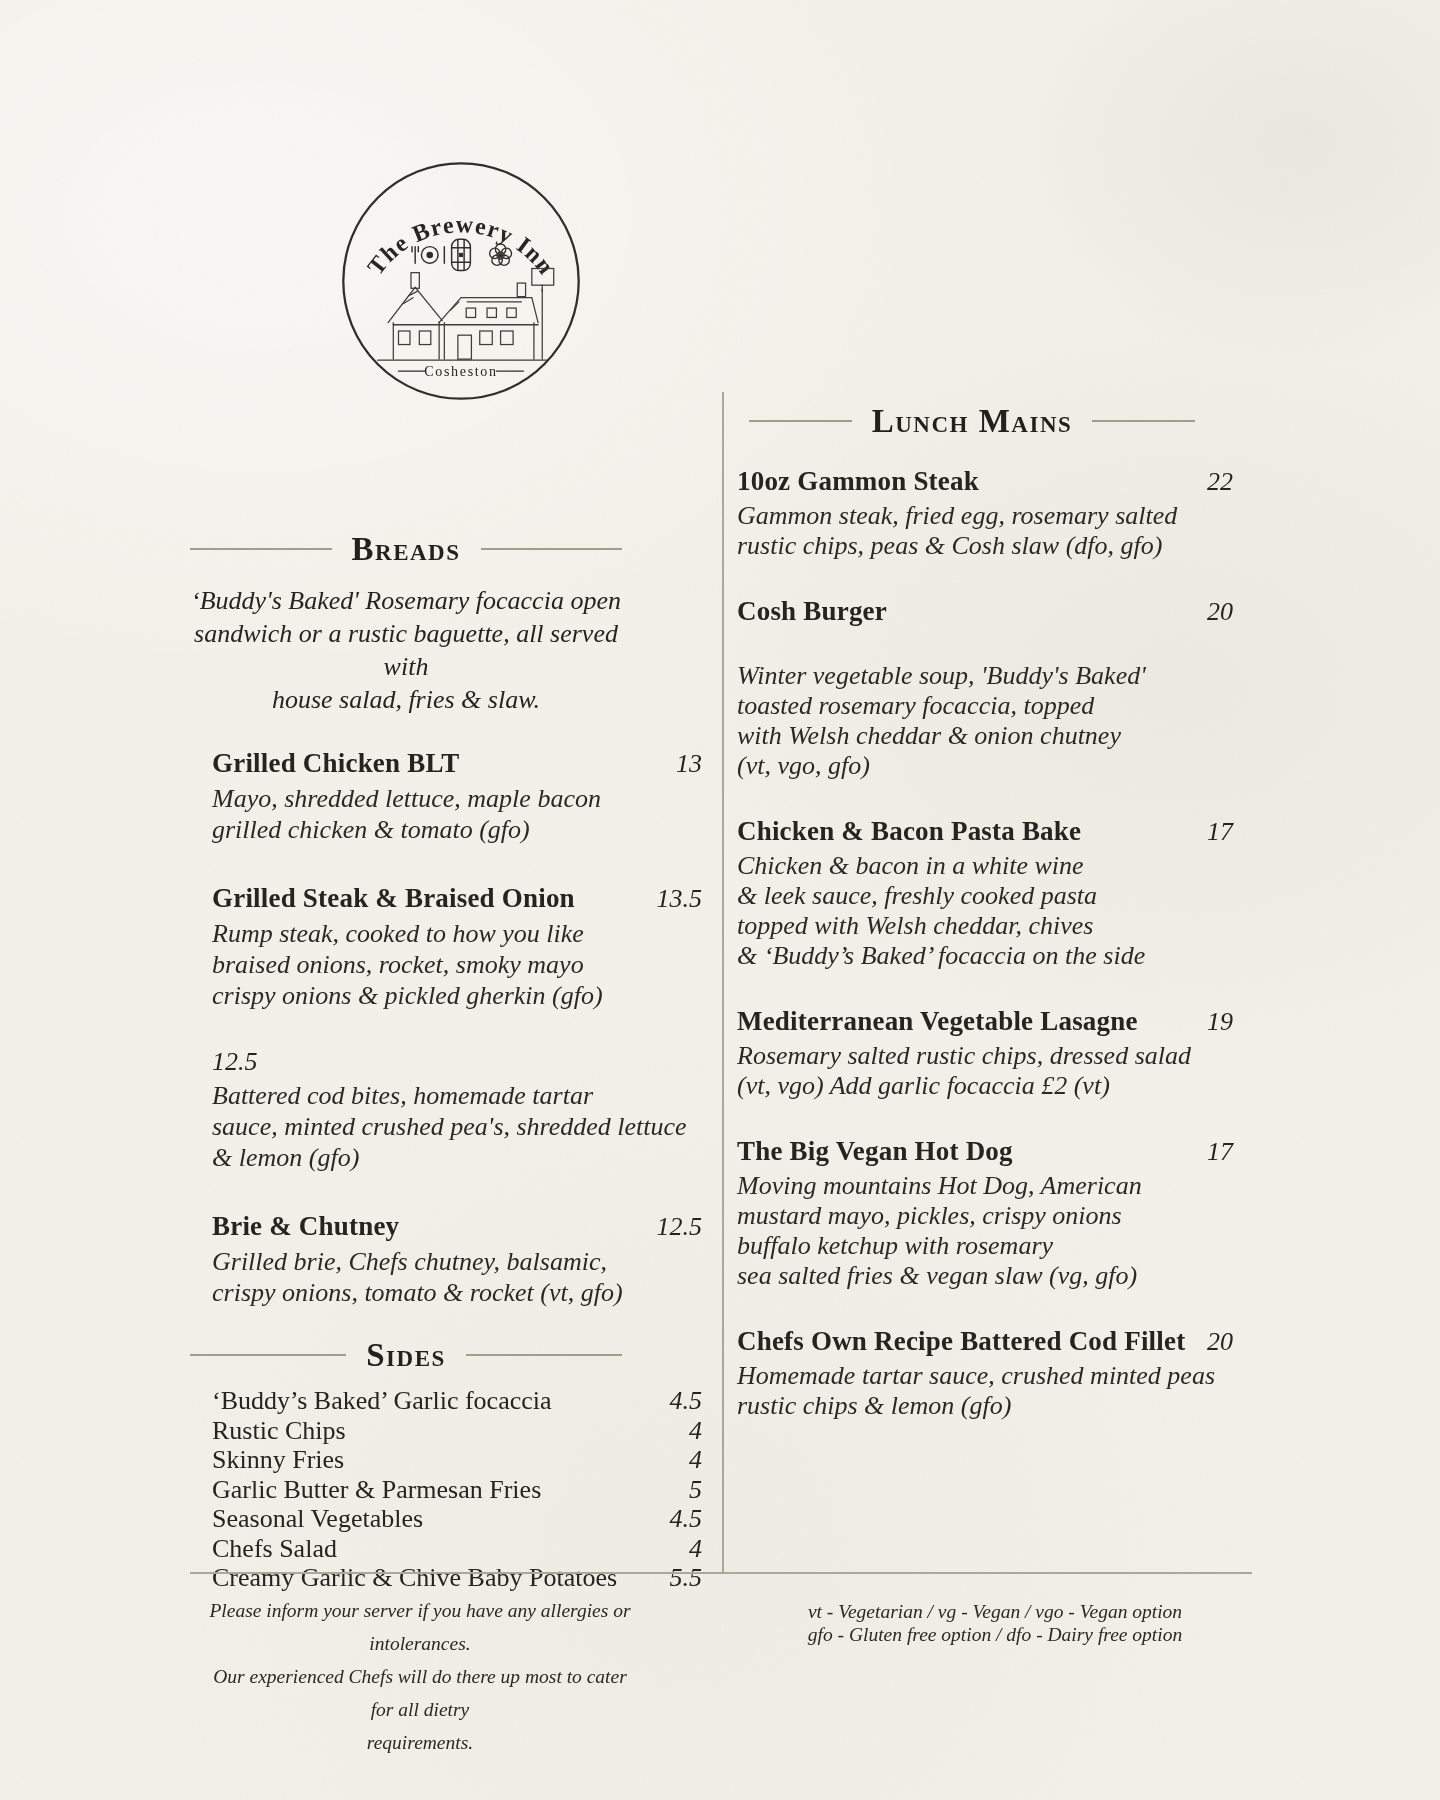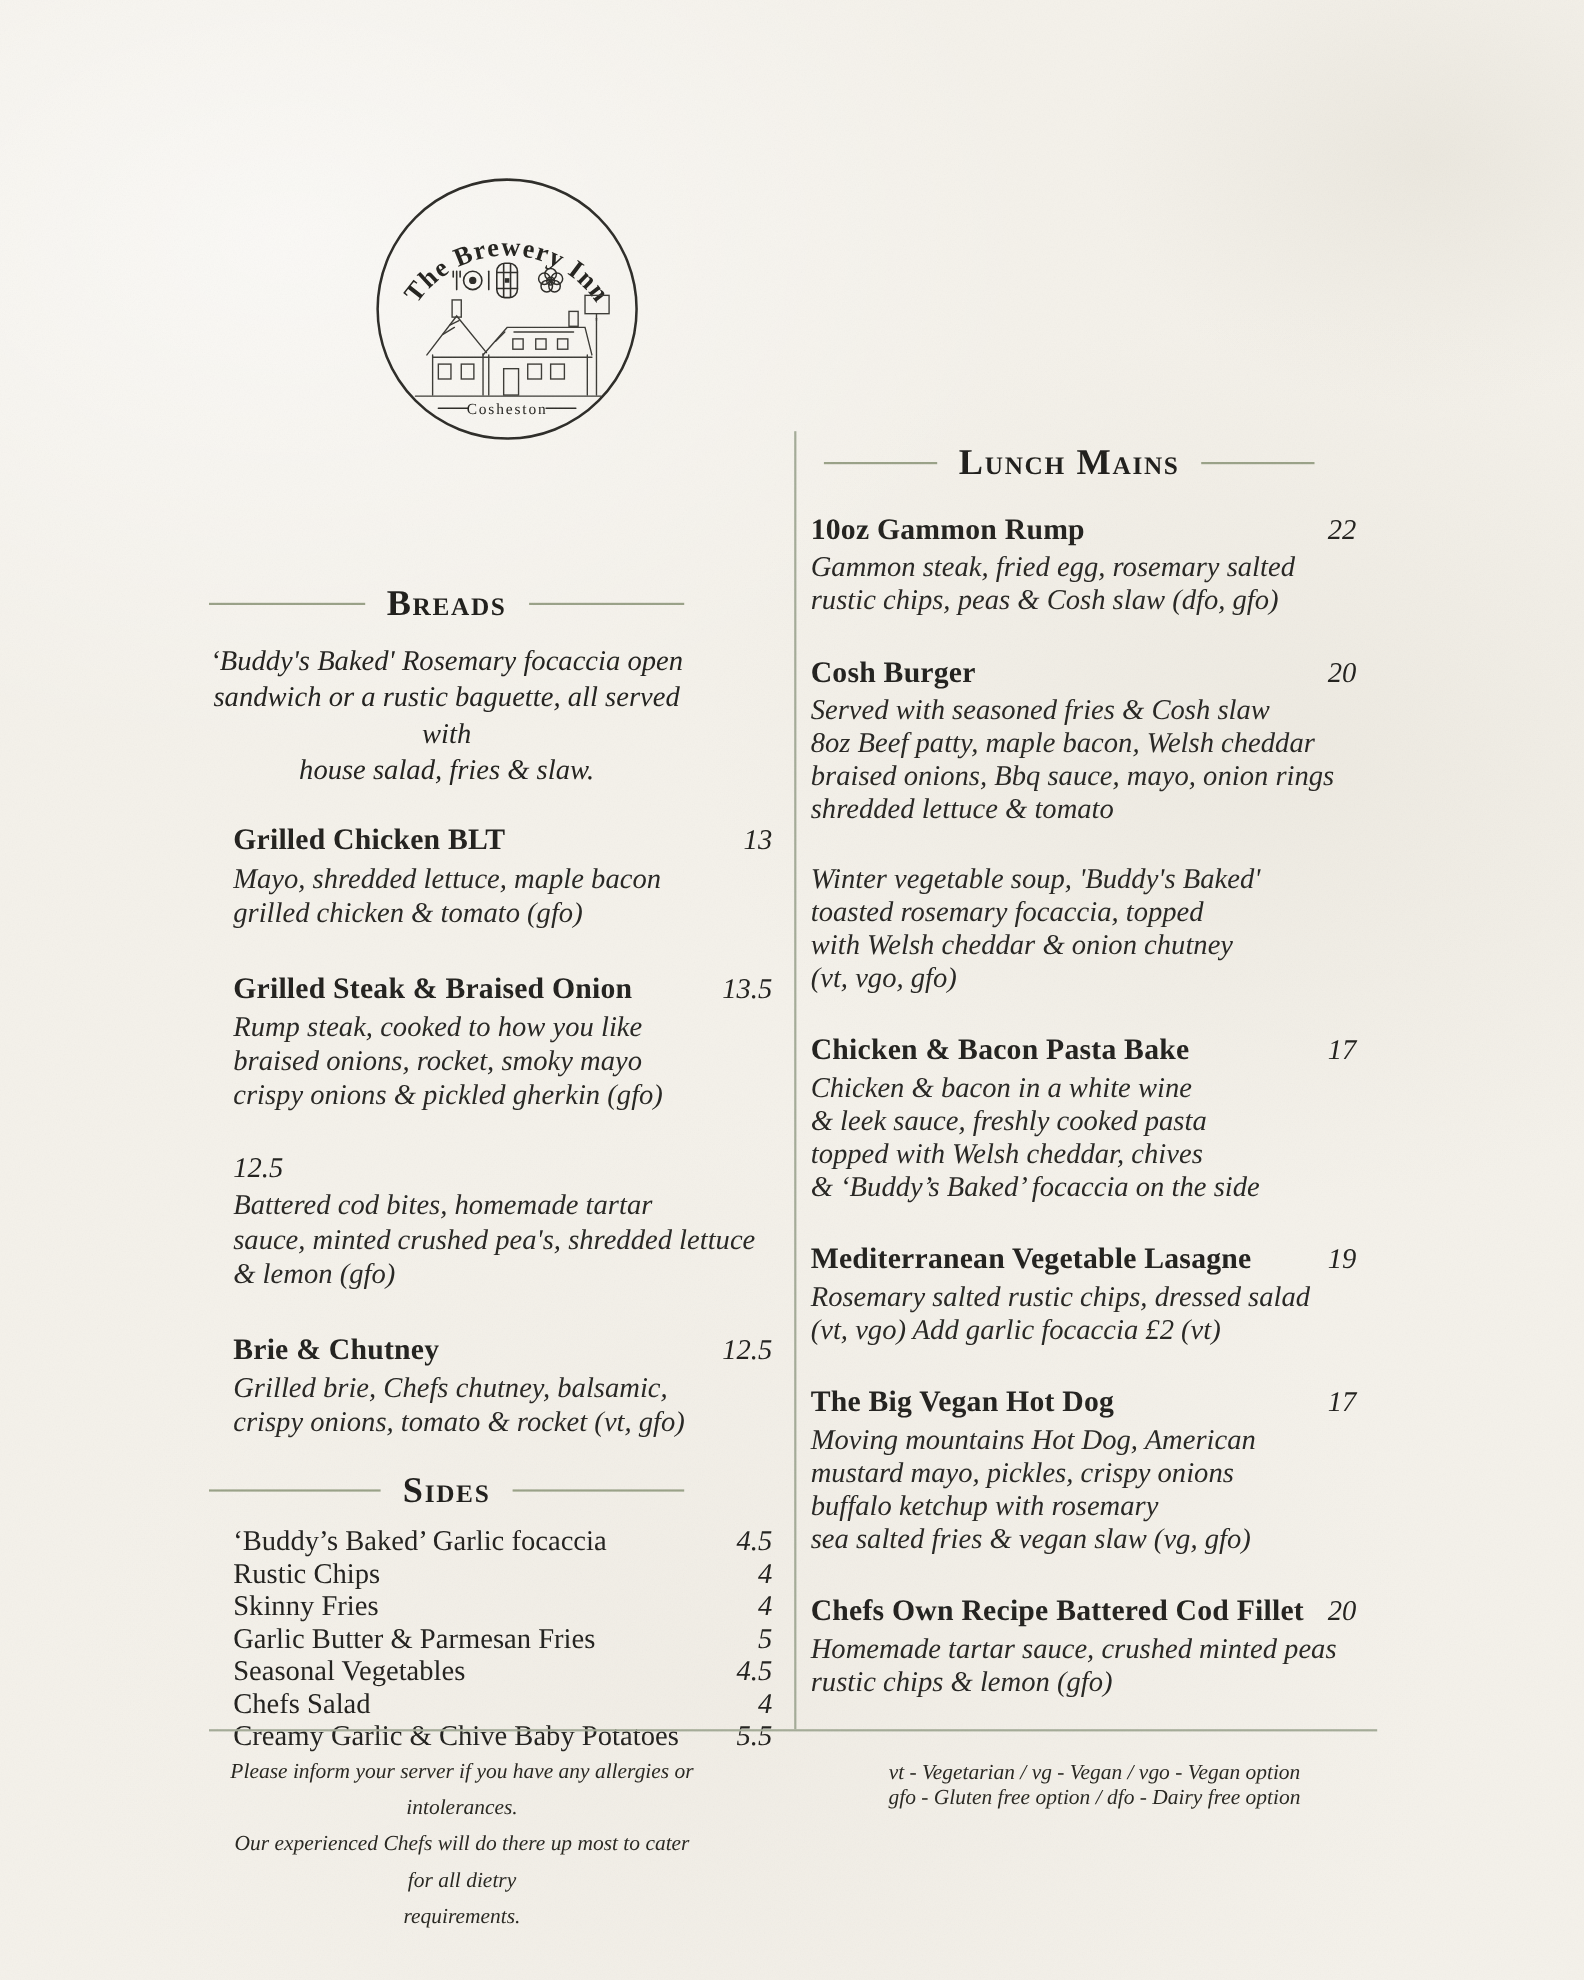--- a/index.html
+++ b/index.html
@@ -245,35 +245,31 @@
 
     <div class="section-header">
       <div class="hrule"></div>
       <div class="hdr-text">Lunch Mains</div>
       <div class="hrule"></div>
     </div>
 
     <div class="items">
       <div class="menu-item">
         <div class="item-head">
-          <span class="item-name">10oz Gammon Rump</span>
+          <span class="item-name">10oz Gammon Steak</span>
           <span class="item-price">22</span>
         </div>
         <div class="item-desc">Gammon steak, fried egg, rosemary salted
 rustic chips, peas &amp; Cosh slaw (dfo, gfo)</div>
       </div>
       <div class="menu-item">
         <div class="item-head">
           <span class="item-name">Cosh Burger</span>
           <span class="item-price">20</span>
         </div>
-        <div class="item-desc">Served with seasoned fries &amp; Cosh slaw
-8oz Beef patty, maple bacon, Welsh cheddar
-braised onions, Bbq sauce, mayo, onion rings
-shredded lettuce &amp; tomato</div>
       </div>
       <div class="menu-item">
         <div class="item-desc">Winter vegetable soup, 'Buddy's Baked'
 toasted rosemary focaccia, topped
 with Welsh cheddar &amp; onion chutney
 (vt, vgo, gfo)</div>
       </div>
       <div class="menu-item">
         <div class="item-head">
           <span class="item-name">Chicken &amp; Bacon Pasta Bake</span>

